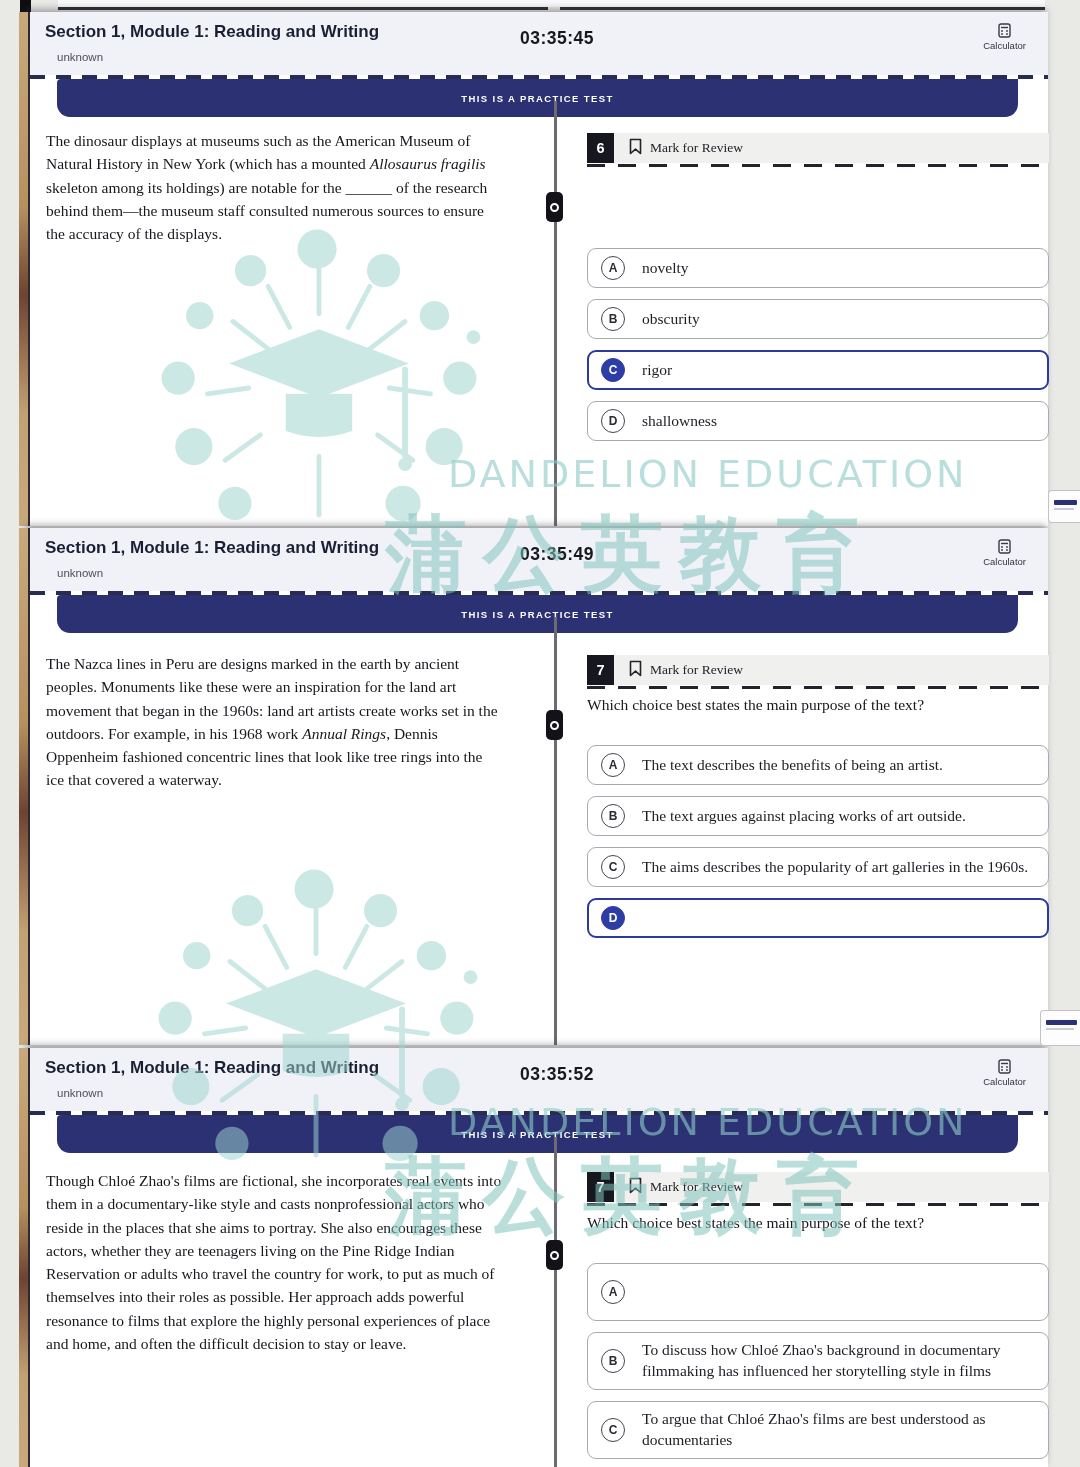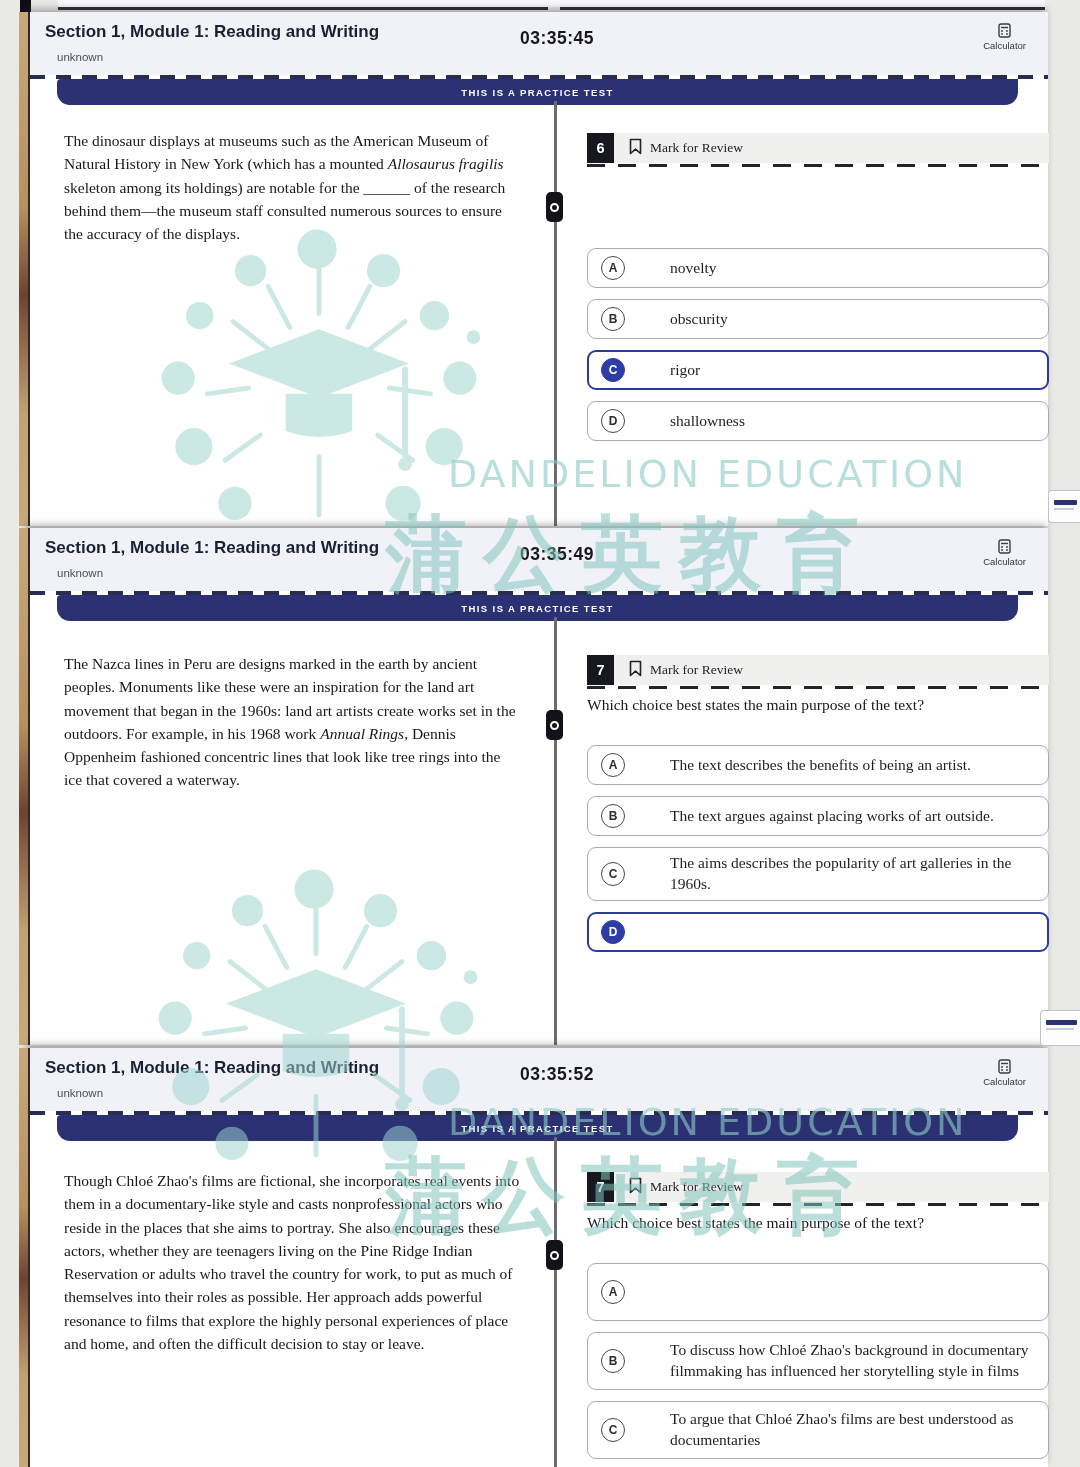--- a/index.html
+++ b/index.html
@@ -25,25 +25,25 @@
   .hd { position:relative; height:63px; background:#f1f2f8; }
   .hd .title { position:absolute; left:15px; top:10px; font-size:17px; font-weight:bold; color:#1b1f33; }
   .hd .sub { position:absolute; left:27px; top:39px; font-size:11.5px; color:#4c4f5c; }
   .hd .timer { position:absolute; left:527px; transform:translateX(-50%); top:16px;
     font-size:17.5px; font-weight:bold; color:#17171c; letter-spacing:.5px; }
   .calc { position:absolute; right:22px; top:11px; display:flex; flex-direction:column;
     align-items:center; gap:2px; cursor:pointer; }
   .calc svg { display:block; }
   .calc .clabel { font-size:9.5px; color:#33343f; }
   .tear { height:4px; background:repeating-linear-gradient(90deg,#272c50 0 15px,transparent 15px 26px); }
-  .banner { margin:0 30px 0 27px; height:26px; background:#2b3173;
+  .banner { margin:0 30px 0 27px; height:38px; background:#2b3173;
     border-radius:4px 0 13px 13px; display:flex; align-items:center; justify-content:center;
     color:#fff; font-size:9.5px; font-weight:bold; letter-spacing:1.4px; }
   
-  .passage { position:absolute; left:34px; width:458px;
+  .passage { position:absolute; left:16px; width:458px;
     font-family:"Liberation Serif", serif; font-size:15.5px; line-height:1.5; color:#17171d; }
   .vdiv { position:absolute; left:524px; width:3px; background:#6b6b70; }
   .handle { position:absolute; left:516px; width:17px; height:30px; background:#121218;
     border-radius:5px; display:flex; align-items:center; justify-content:center; cursor:col-resize; }
   .handle .dot { width:9px; height:9px; border:2.5px solid #ffffff; border-radius:50%; background:#121218; }
   .qrow { position:absolute; left:557px; width:462px; height:30px; background:#f0f0ee;
     display:flex; align-items:center; }
   .qrow::after { content:""; position:absolute; left:0; right:0; bottom:-4px; height:3px;
     background:repeating-linear-gradient(90deg,#23232b 0 18px,transparent 18px 31px); }
   .qnum { width:27px; height:30px; background:#17171f; color:#fff; font-size:14.5px; font-weight:bold;
@@ -52,21 +52,21 @@
   .mark .mlabel { font-family:"Liberation Serif", serif; font-size:13.5px; color:#23232b; }
   .prompt { position:absolute; left:557px; width:450px;
     font-family:"Liberation Serif", serif; font-size:15.5px; line-height:1.4; color:#17171d; }
   .options { position:absolute; left:557px; width:462px; }
   .opt { display:flex; align-items:center; gap:17px; min-height:40px; padding:5px 13px;
     border:1.5px solid #a6abb3; border-radius:9px; margin-bottom:11px; background:#fff; cursor:pointer; }
   .p3 .opt { min-height:58px; }
   .opt .letter { width:24px; height:24px; border:1.5px solid #45454e; border-radius:50%;
     display:flex; align-items:center; justify-content:center; font-size:12px; font-weight:bold;
     color:#2b2b33; flex-shrink:0; background:#fff; }
-  .opt .otext { font-family:"Liberation Serif", serif; font-size:15.5px; line-height:1.35; color:#1d1d24;margin-left:28px; }
+  .opt .otext { font-family:"Liberation Serif", serif; font-size:15.5px; line-height:1.35; color:#1d1d24; }
   .opt.sel { border:2.5px solid #2c3a9c; padding:4px 12px; }
   .opt.sel .letter { background:#2e3da6; border-color:#2e3da6; color:#fff; }
   
   .wm { position:absolute; pointer-events:none; z-index:40; }
   .wm-brand { font-family:"DejaVu Sans", sans-serif; font-size:38px; font-weight:400;
     letter-spacing:3px; color:rgba(141,204,198,.62); white-space:nowrap; }
   .wm-cn { font-family:"DejaVu Sans", sans-serif; font-size:82px; font-weight:bold;
     letter-spacing:16px; color:rgba(130,196,190,.55); white-space:nowrap; }
   .wm-logo svg { display:block; opacity:.52; }
 </style>

